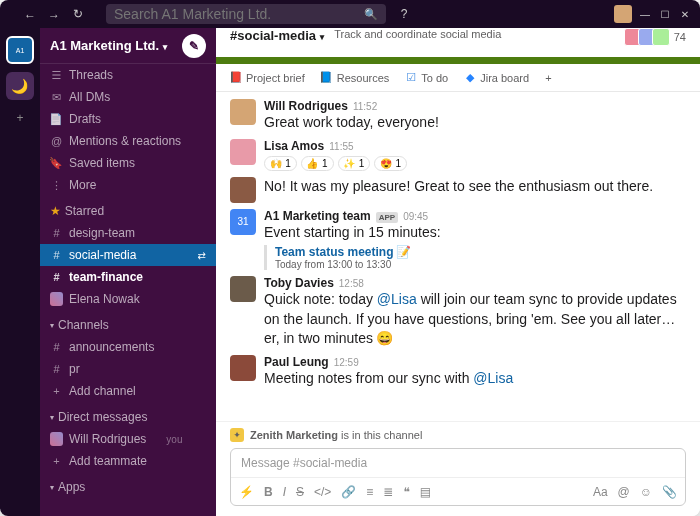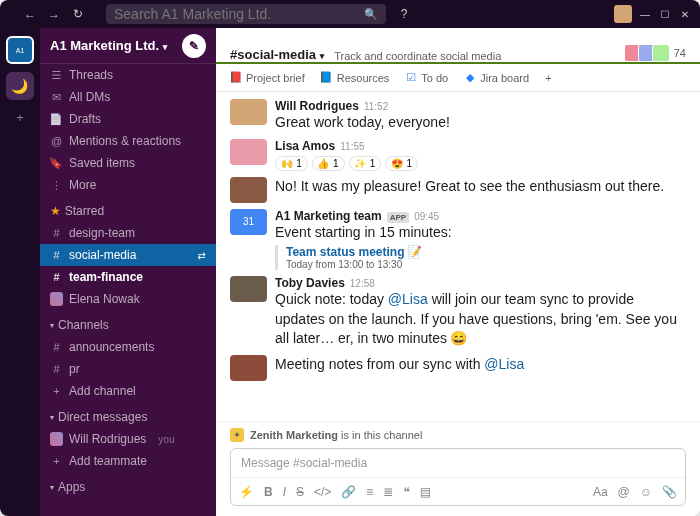--- a/index.html
+++ b/index.html
@@ -19,33 +19,33 @@
 .sidebar{width:176px;background:#3f0e40;color:#bcabbc;font-size:12px;overflow-y:auto}
 .ws-header{height:36px;display:flex;align-items:center;padding:0 10px;color:#fff;font-weight:700;font-size:13px;justify-content:space-between;border-bottom:1px solid rgba(255,255,255,.1)}
 .compose{width:24px;height:24px;border-radius:50%;background:#fff;color:#3f0e40;display:flex;align-items:center;justify-content:center;font-size:12px}
 .sb-item{height:22px;display:flex;align-items:center;padding:0 10px;gap:6px;cursor:pointer;font-size:12px}
 .sb-item.active{background:#1164a3;color:#fff}
 .sb-item.bold{color:#fff;font-weight:600}
 .sb-section{height:22px;display:flex;align-items:center;padding:0 10px;gap:4px;font-size:12px;cursor:pointer;margin-top:4px}
 .sb-ic{width:13px;display:inline-flex;justify-content:center;font-size:11px;opacity:.8}
 .star{color:#e8a317}
 .presence{width:14px;height:14px;border-radius:3px;background:linear-gradient(45deg,#e8a,#aae);display:inline-block}
-.you{font-size:10px;opacity:.6;margin-left:6px}
+.you{font-size:10px;opacity:.6;margin-left:14px}
 .content{flex:1;display:flex;flex-direction:column;background:#fff}
-.ch-header{height:36px;border-bottom:2px solid #4d7c0f;display:flex;align-items:flex-end;padding:0 14px;gap:10px}
+.ch-header{height:36px;border-bottom:7px solid #4d7c0f;display:flex;align-items:flex-start;padding:0 14px;gap:10px}
 .ch-name{font-weight:700;font-size:13px;color:#1d1c1d}
 .ch-topic{font-size:11px;color:#616061}
 .ch-right{margin-left:auto;display:flex;align-items:center;gap:4px}
 .ch-count{font-size:11px;color:#616061}
 .pins{height:28px;border-bottom:1px solid #e8e8e8;display:flex;align-items:center;padding:0 14px;gap:16px;font-size:11px;color:#616061}
 .pin{display:flex;align-items:center;gap:4px;cursor:pointer}
 .pin-ic{width:12px;height:12px;display:inline-flex;align-items:center;justify-content:center}
 .messages{flex:1;overflow-y:auto;padding:4px 14px}
 .msg{display:flex;gap:8px;padding:3px 0;font-size:12px}
-.msg-av{width:37px;height:26px;border-radius:4px;flex-shrink:0;background:#ccc;display:flex;align-items:center;justify-content:center;font-size:14px}
+.msg-av{width:26px;height:26px;border-radius:4px;flex-shrink:0;background:#ccc;display:flex;align-items:center;justify-content:center;font-size:14px}
 .msg-body{flex:1}
 .msg-head{display:flex;align-items:baseline;gap:5px}
 .msg-name{font-weight:700;font-size:12px;color:#1d1c1d}
 .msg-time{font-size:10px;color:#999}
 .msg-text{color:#1d1c1d;line-height:1.4;font-size:14px}
 .mention{color:#1264a3;cursor:pointer}
 .reactions{display:flex;gap:4px;margin-top:3px}
 .react{border:1px solid #e0e0e0;border-radius:10px;padding:1px 5px;font-size:10px;display:flex;align-items:center;gap:2px;cursor:pointer;background:#fff}
 .app-tag{background:#ddd;color:#555;font-size:8px;padding:1px 3px;border-radius:2px;font-weight:600}
 .att-bar{border-left:3px solid #ddd;padding-left:8px;margin-top:3px}
@@ -275,20 +275,24 @@
             <div class="msg-head">
               <span class="msg-name">Toby Davies</span>
               <span class="msg-time">12:58</span>
             </div>
             <div class="msg-text">Quick note: today <span class="mention">@Lisa</span> will join our team sync to provide updates on the launch. If you have questions, bring 'em. See you all later… er, in two minutes 😄</div>
           </div>
         </div>
         <div class="msg">
           <div class="msg-av" style="background:#8b4a3a;color:#fff;font-size:10px"></div>
   <div class="msg-body">
+            <div class="msg-head">
+              <span class="msg-name">Paul Leung</span>
+              <span class="msg-time">12:59</span>
+            </div>
             <div class="msg-text">Meeting notes from our sync with <span class="mention">@Lisa</span></div>
           </div>
         </div>
       </div>
     <div class="zenith">
       <div class="zen-ic">✦</div>
       <span><b>Zenith Marketing</b><span> is in this channel</span></span>
     </div>
     <div class="composer">
       <div class="comp-input">Message #social-media</div>

